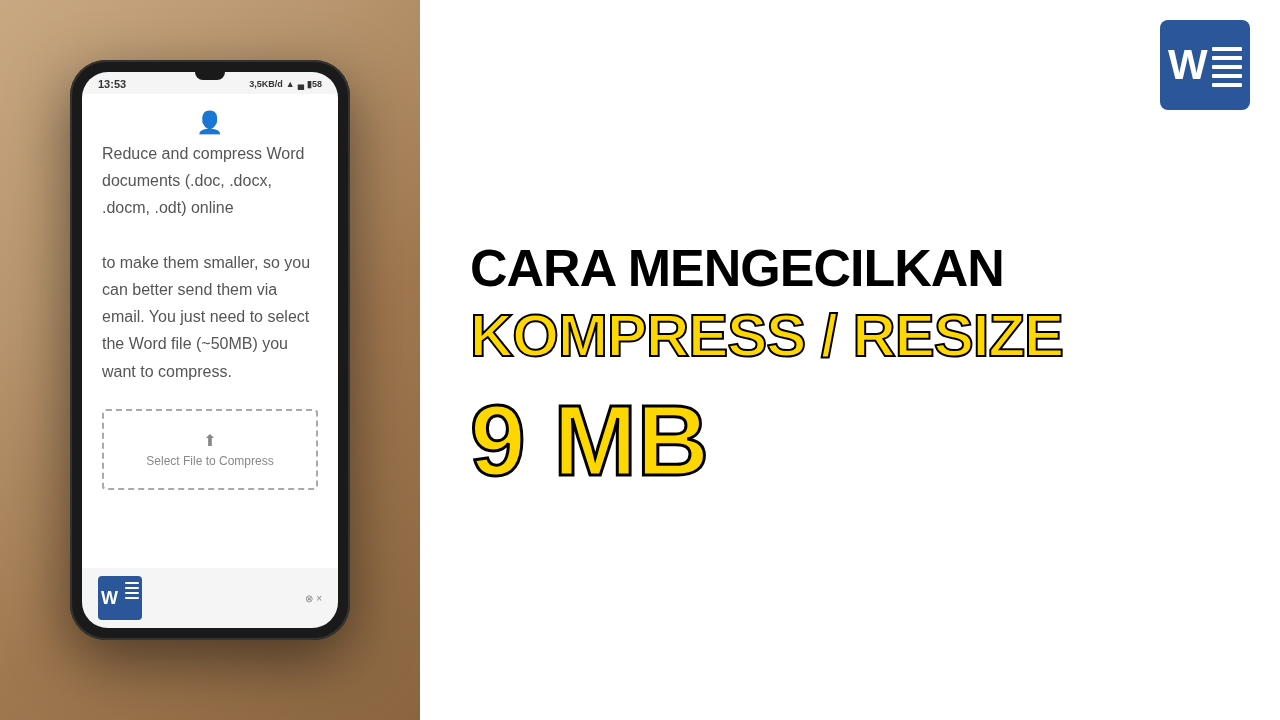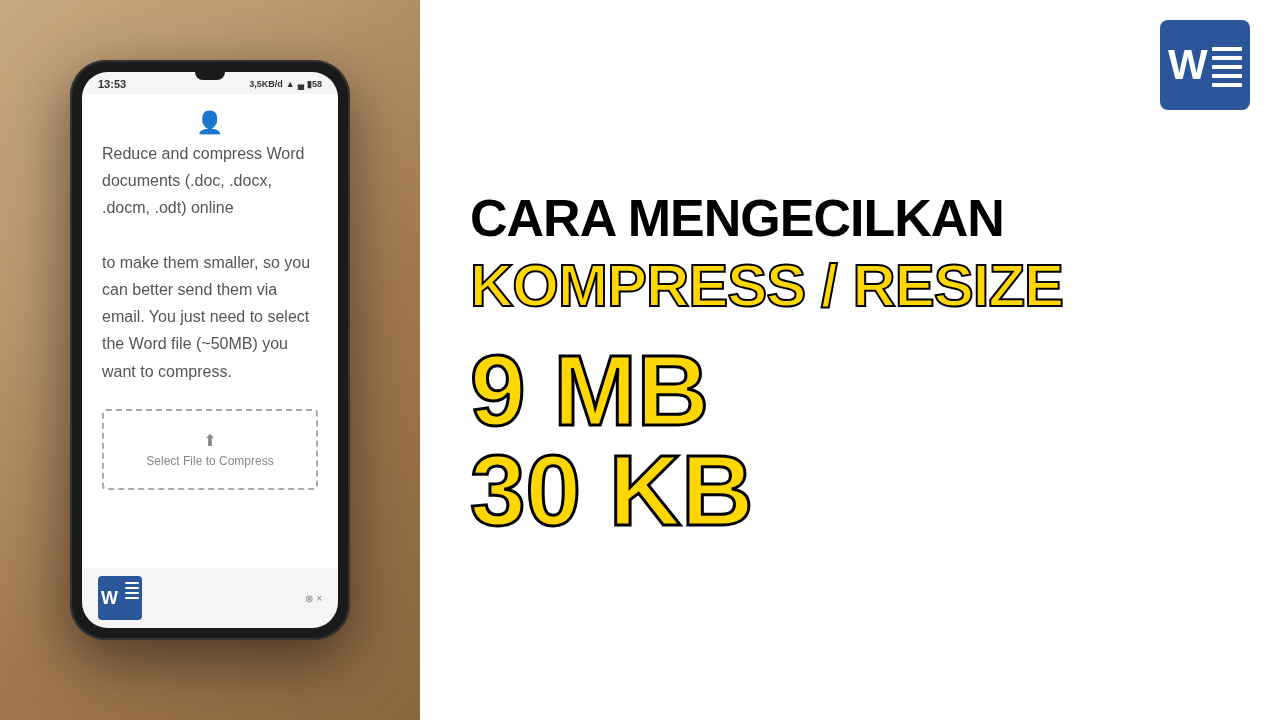--- a/index.html
+++ b/index.html
@@ -355,14 +355,13 @@
       <div class="line-big"></div>
       <div class="line-big"></div>
       <div class="line-big"></div>
       <div class="line-big"></div>
     </div>
   </div>
 
   <div class="main-title">CARA MENGECILKAN</div>
   <div class="subtitle-yellow">KOMPRESS / RESIZE</div>
   <div class="size-from">9 MB</div>
-  <div class="size-to">30 KB</div>
 </div>
 
 </body></html>

